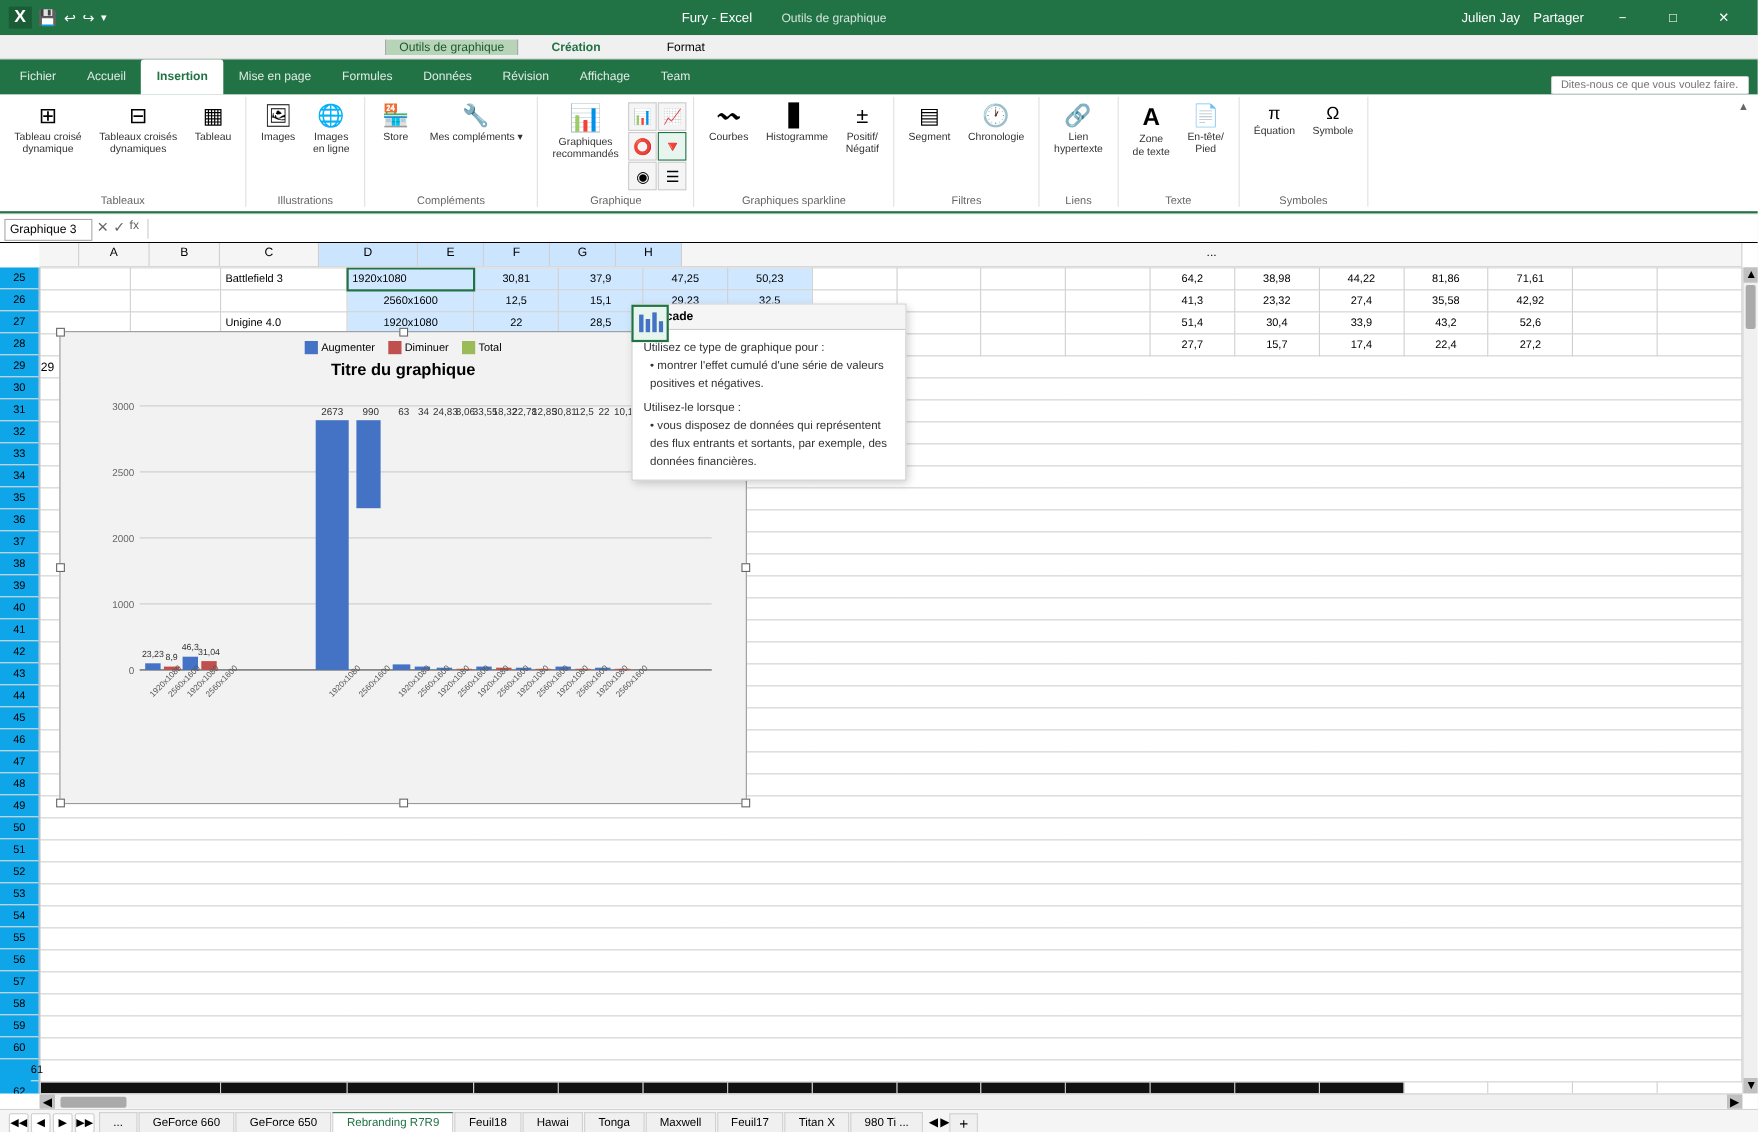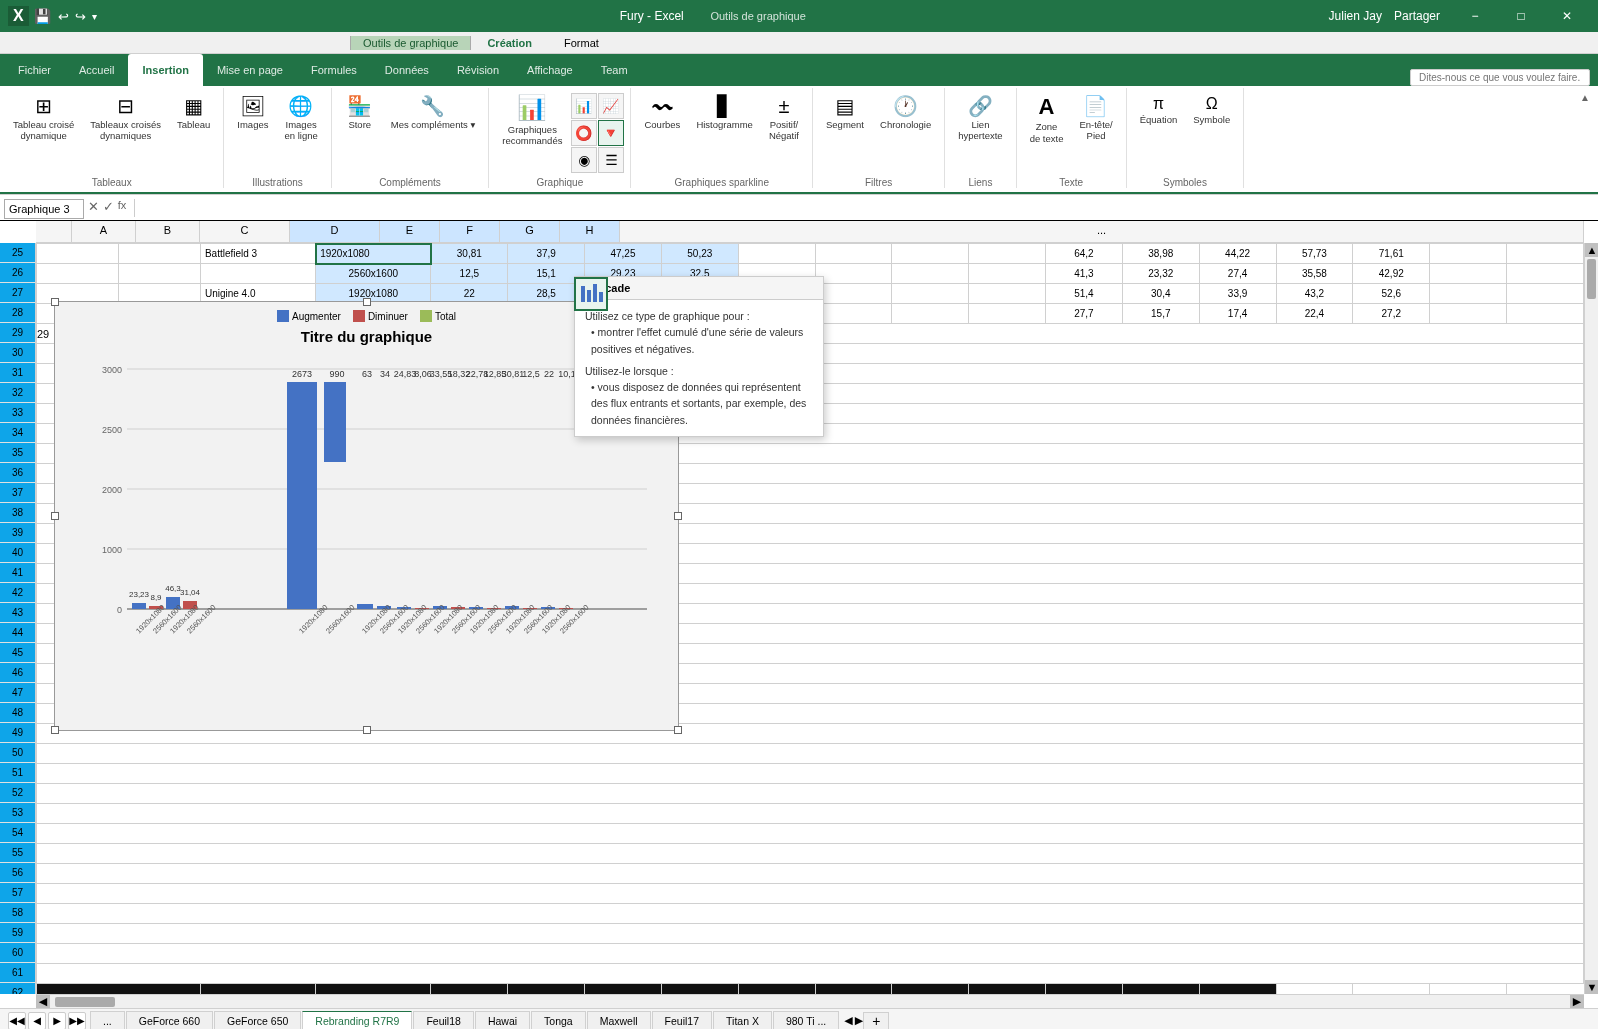--- a/index.html
+++ b/index.html
@@ -44,21 +44,21 @@
     
     .sheet-tabs { display: flex; align-items: center; background: #f5f5f5; border-top: 1px solid #d0d0d0; height: 24px; padding-left: 4px; gap: 0; overflow: hidden; }
     .sheet-tab { padding: 3px 12px; font-size: 10.5px; border: 1px solid #d0d0d0; border-bottom: none; background: #f0f0f0; cursor: pointer; margin-right: 1px; white-space: nowrap; }
     .sheet-tab.active { background: #fff; color: #217346; font-weight: normal; border-top-color: #217346; }
     .sheet-nav { display: flex; align-items: center; gap: 2px; padding: 0 4px; }
     .sheet-nav-btn { width: 18px; height: 18px; display: flex; align-items: center; justify-content: center; cursor: pointer; border: 1px solid #ccc; border-radius: 2px; background: #fff; font-size: 10px; }
     .graph-sub-tabs { display: flex; }
 
     .outils-bar { background: #f0f0f0; height: 22px; display: flex; align-items: center; font-size: 11px; border-bottom: 1px solid #d0d0d0; }
     .outils-label { background: #b8d4b8; padding: 1px 12px; font-size: 11px; color: #1a5a30; border-right: 1px solid #aaa; border-left: 1px solid #aaa; margin-left: 350px; }
-    .outils-sub { padding: 2px 16px; cursor: pointer; font-size: 11px; }
+    .outils-sub { padding: 2px 30px; cursor: pointer; font-size: 11px; }
     .outils-sub.active { color: #217346; font-weight: bold; }
 
   </style>
 </head>
 <body>
 
 <div class="title-bar">
   <div class="title-bar-left">
     <span style="font-size:16px; color:white; font-weight:bold; background:#1a5c36; padding:1px 5px;">X</span>
     <span style="font-size:14px; cursor:pointer;">💾</span>
@@ -313,21 +313,21 @@
       <div style="height:20px; border-bottom:1px solid #e0e0e0; text-align:center; font-size:10px; line-height:20px;">51</div>
       <div style="height:20px; border-bottom:1px solid #e0e0e0; text-align:center; font-size:10px; line-height:20px;">52</div>
       <div style="height:20px; border-bottom:1px solid #e0e0e0; text-align:center; font-size:10px; line-height:20px;">53</div>
       <div style="height:20px; border-bottom:1px solid #e0e0e0; text-align:center; font-size:10px; line-height:20px;">54</div>
       <div style="height:20px; border-bottom:1px solid #e0e0e0; text-align:center; font-size:10px; line-height:20px;">55</div>
       <div style="height:20px; border-bottom:1px solid #e0e0e0; text-align:center; font-size:10px; line-height:20px;">56</div>
       <div style="height:20px; border-bottom:1px solid #e0e0e0; text-align:center; font-size:10px; line-height:20px;">57</div>
       <div style="height:20px; border-bottom:1px solid #e0e0e0; text-align:center; font-size:10px; line-height:20px;">58</div>
       <div style="height:20px; border-bottom:1px solid #e0e0e0; text-align:center; font-size:10px; line-height:20px;">59</div>
       <div style="height:20px; border-bottom:1px solid #e0e0e0; text-align:center; font-size:10px; line-height:20px;">60</div>
-      <div style="height:20px; border-bottom:1px solid #e0e0e0; text-align:center; font-size:10px; line-height:20px;">61</div>
+      <div style="height:20px; border-bottom:1px solid #e0e0e0; font-size:10px; line-height:20px;margin-left:28px;">61</div>
       <div style="height:20px; border-bottom:1px solid #e0e0e0; text-align:center; font-size:10px; line-height:20px;">62</div>
 
     </div>
 
     <div style="position:absolute; left:36px; top:0; right:0; bottom:0;">
 
       <table style="border-collapse:collapse; table-layout:fixed; width:100%;">
 
         <tbody>
             <tr>
@@ -339,21 +339,21 @@
           <td style="width:60px; border:1px solid #d0d0d0; height:20px; padding:1px 4px; font-size:10px; background:#d0e8ff; text-align:center;">37,9</td>
           <td style="width:60px; border:1px solid #d0d0d0; height:20px; padding:1px 4px; font-size:10px; background:#d0e8ff; text-align:center;">47,25</td>
           <td style="width:60px; border:1px solid #d0d0d0; height:20px; padding:1px 4px; font-size:10px; background:#d0e8ff; text-align:center;">50,23</td>
           <td style="width:60px; border:1px solid #d0d0d0; height:20px; padding:1px 4px; font-size:10px;"></td>
           <td style="width:60px; border:1px solid #d0d0d0; height:20px; padding:1px 4px; font-size:10px;"></td>
           <td style="width:60px; border:1px solid #d0d0d0; height:20px; padding:1px 4px; font-size:10px;"></td>
           <td style="width:60px; border:1px solid #d0d0d0; height:20px; padding:1px 4px; font-size:10px;"></td>
           <td style="width:60px; border:1px solid #d0d0d0; height:20px; padding:1px 4px; font-size:10px; text-align:center;">64,2</td>
           <td style="width:60px; border:1px solid #d0d0d0; height:20px; padding:1px 4px; font-size:10px; text-align:center;">38,98</td>
           <td style="width:60px; border:1px solid #d0d0d0; height:20px; padding:1px 4px; font-size:10px; text-align:center;">44,22</td>
-          <td style="width:60px; border:1px solid #d0d0d0; height:20px; padding:1px 4px; font-size:10px; text-align:center;">57,73</td>
+          <td style="width:60px; border:1px solid #d0d0d0; height:20px; padding:1px 4px; font-size:10px; text-align:center;">81,86</td>
           <td style="width:60px; border:1px solid #d0d0d0; height:20px; padding:1px 4px; font-size:10px; text-align:center;">71,61</td>
           <td style="width:60px; border:1px solid #d0d0d0; height:20px; padding:1px 4px; font-size:10px;"></td>
           <td style="width:60px; border:1px solid #d0d0d0; height:20px; padding:1px 4px; font-size:10px;"></td>
         </tr>
 
         <tr>
           <td style="border:1px solid #d0d0d0; height:20px; padding:1px 4px; font-size:10px;"></td>
           <td style="border:1px solid #d0d0d0; height:20px; padding:1px 4px; font-size:10px;"></td>
           <td style="border:1px solid #d0d0d0; height:20px; padding:1px 4px; font-size:10px;"></td>
           <td style="border:1px solid #d0d0d0; height:20px; padding:1px 4px; font-size:10px; background:#d0e8ff; text-align:center;">2560x1600</td>

